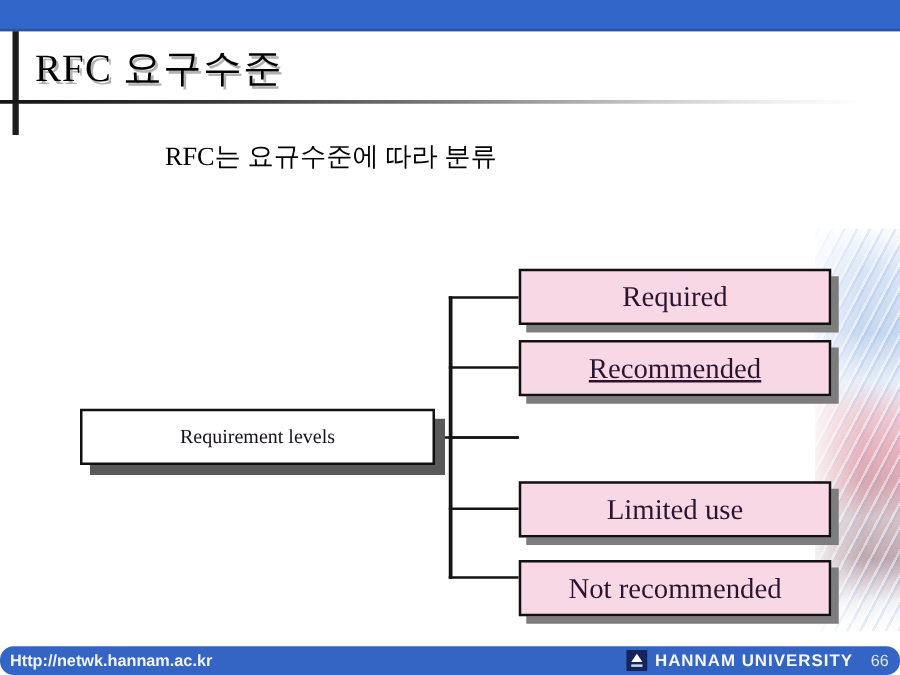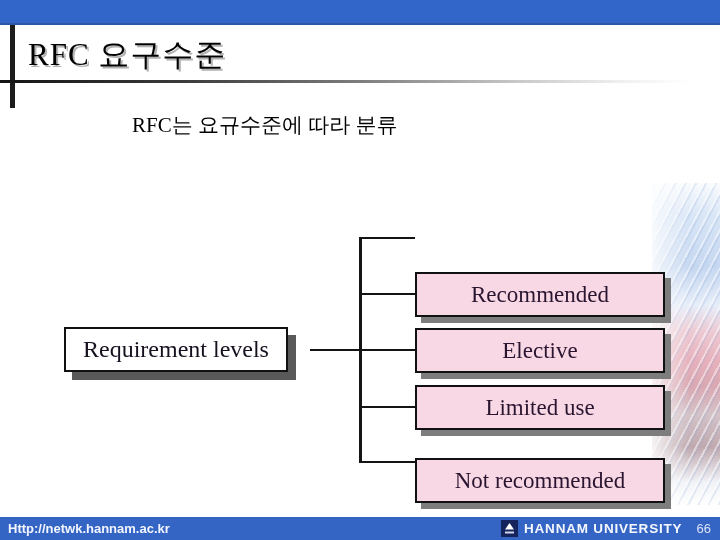--- a/index.html
+++ b/index.html
@@ -32,34 +32,34 @@
         rgba(205,92,115,.48) 55%,
         rgba(172,62,84,.45) 63%,
         rgba(158,120,132,.45) 72%,
         rgba(128,84,96,.5) 82%,
         rgba(214,219,232,.35) 93%,
         rgba(255,255,255,0) 100%);}
 
   
   .node{position:absolute;box-sizing:border-box;border:2px solid #111;
     display:flex;align-items:center;justify-content:center;white-space:nowrap;}
-  .root-node{left:64px;top:327px;width:224px;height:45px;background:#ffffff;
-    box-shadow:8px 8px 0 #595959;font-size:24px;color:#17101f;}
+  .root-node{left:64px;top:327px;width:284px;height:45px;background:#ffffff;
+    box-shadow:8px 8px 0 #595959;font-size:16px;color:#17101f;}
   .leaf-node{left:415px;width:250px;height:45px;background:#f8d8e4;
     box-shadow:6px 6px 0 #7d7d7d;font-size:23px;color:#2a1530;}
-  .leaf-1{top:215px;} .leaf-2{top:272px;} .leaf-3{top:328px;} .leaf-4{top:385px;font-family:Liberation Serif, serif;} .leaf-5{top:458px;}
+  .leaf-1{top:215px;} .leaf-2{top:272px;text-decoration:underline;} .leaf-3{top:328px;} .leaf-4{top:385px;font-family:Liberation Serif, serif;} .leaf-5{top:448px;}
   .line{position:absolute;background:#141414;}
   .trunk{left:359px;top:237px;width:3px;height:226px;}
   .branch{height:2px;left:359px;width:56px;}
   .branch-1{top:237px;} .branch-2{top:293px;} .branch-3{top:349px;} .branch-4{top:406px;} .branch-5{top:461px;}
   .root-link{position:absolute;height:2px;left:310px;top:349px;width:105px;background:#141414;}
 
   
   .footerbar{position:absolute;left:0;top:517px;width:720px;height:23px;background:#3565c4;
-    font-family:"Liberation Sans","DejaVu Sans",sans-serif;}
+    font-family:"Liberation Sans","DejaVu Sans",sans-serif;border-radius:11px;}
   .footer-url{position:absolute;left:8px;top:0;height:23px;line-height:23px;
     font-size:13px;font-weight:bold;color:#f2f5ff;}
   .footer-logo{position:absolute;left:501px;top:3px;width:17px;height:17px;}
   .footer-univ{position:absolute;left:524px;top:0;height:37px;line-height:23px;
     font-size:13.5px;font-weight:bold;letter-spacing:.8px;color:#f5f7ff;}
   .footer-page{position:absolute;right:9px;top:0;height:23px;line-height:23px;
     font-size:13px;color:#dde3f6;}
 </style>
 </head>
 <body>
@@ -78,22 +78,22 @@
 
   <div class="line trunk"></div>
   <div class="line branch branch-1"></div>
   <div class="line branch branch-2"></div>
   <div class="line branch branch-3"></div>
   <div class="line branch branch-4"></div>
   <div class="line branch branch-5"></div>
   <div class="root-link"></div>
 
   <div class="node root-node">Requirement levels</div>
+  <div class="node leaf-node leaf-1">Required</div>
   <div class="node leaf-node leaf-2">Recommended</div>
-  <div class="node leaf-node leaf-3">Elective</div>
   <div class="node leaf-node leaf-4">Limited use</div>
   <div class="node leaf-node leaf-5">Not recommended</div>
 
   <div class="footerbar">
     <div class="footer-url">Http://netwk.hannam.ac.kr</div>
     <span class="footer-logo">
       <svg width="17" height="17" viewBox="0 0 17 17">
         <rect width="17" height="17" fill="#16245e"></rect>
         <path d="M8.5 3 L13 9.5 H4 Z" fill="#ffffff"></path>
         <rect x="4" y="11.5" width="9" height="2" fill="#cfd6ea"></rect>

